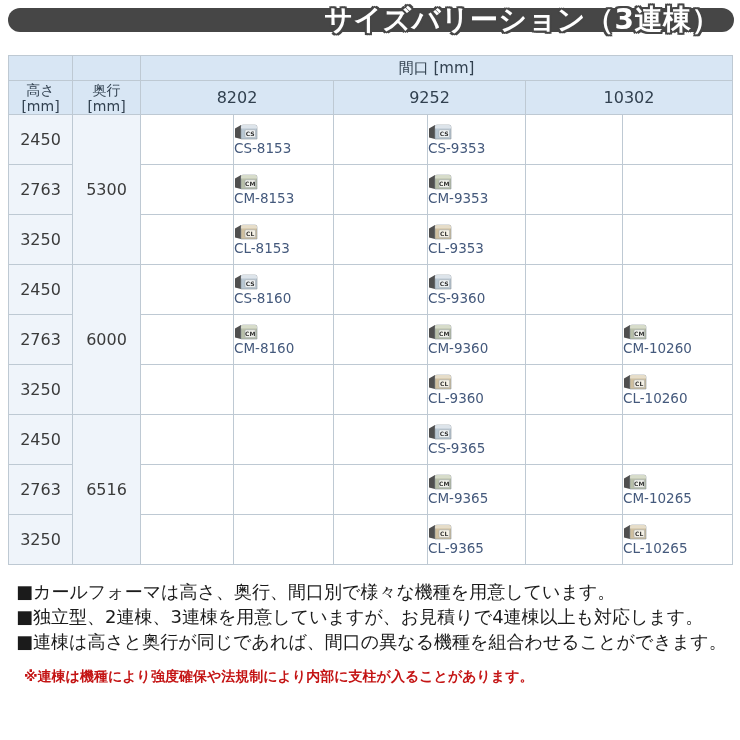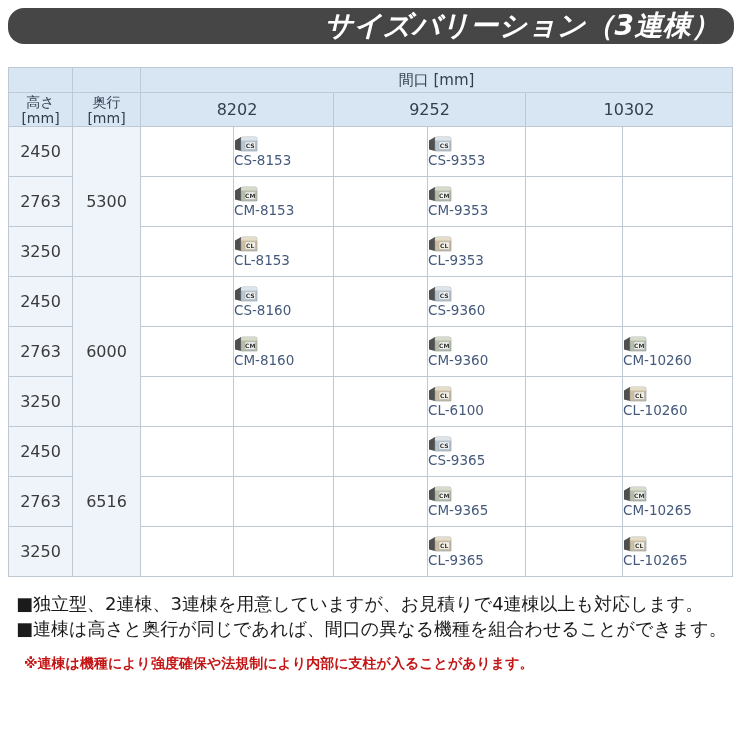--- a/index.html
+++ b/index.html
@@ -4,26 +4,25 @@
 <style>
   * { box-sizing: border-box; }
   html,body { margin:0; padding:0; }
   body {
     width:740px; height:740px; overflow:hidden;
     background:#ffffff;
     font-family:"DejaVu Sans","Liberation Sans",sans-serif;
   }
   .title-bar {
     margin:8px 6px 0 8px;
-    width:726px; height:36px;
+    width:726px; height:24px;
     background:var(--accent,#464646);
     border-radius:16px;
     display:flex; align-items:center; justify-content:flex-end;
     padding-right:14px;
-    font-style:italic;
   }
   .title-text {
     color:#ffffff; font-size:28px; font-weight:bold; white-space:nowrap;
     letter-spacing:0.5px; line-height:1;
     text-shadow:
       2px 0 0 var(--accent,#464646), -2px 0 0 var(--accent,#464646),
       0 2px 0 var(--accent,#464646), 0 -2px 0 var(--accent,#464646),
       2px 2px 0 var(--accent,#464646), -2px -2px 0 var(--accent,#464646),
       2px -2px 0 var(--accent,#464646), -2px 2px 0 var(--accent,#464646);
   }
@@ -279,21 +278,21 @@
           <td></td>
           <td>
             <div class="product">
               <span class="hut"><svg width="25" height="18" viewBox="0 0 25 18">
                   <polygon points="1,5.5 7,2 7,16 1,14.5" fill="#4f4f4f"></polygon>
                   <path d="M7,4 Q7,2 9,2 L21,2 Q23,2 23,4 L23,16 L7,16 Z" fill="#cfbf9f" stroke="#8b949c" stroke-width="0.6"></path>
                   <path d="M7,4 Q7,2 9,2 L21,2 Q23,2 23,4 L23,5.5 L7,5.5 Z" fill="#e6ddc9"></path>
                   <rect x="11" y="6.8" width="10.5" height="7.6" rx="1.2" fill="#f5f1e6" stroke="#9aa2a8" stroke-width="0.5"></rect>
                   <text x="16.2" y="12.8" font-size="6" font-weight="bold" fill="#333" text-anchor="middle" font-family="DejaVu Sans,sans-serif">CL</text>
                 </svg></span>
-              <span class="code">CL-6100</span>
+              <span class="code">CL-9360</span>
             </div>
           </td>
           <td></td>
           <td>
             <div class="product">
               <span class="hut"><svg width="25" height="18" viewBox="0 0 25 18">
                   <polygon points="1,5.5 7,2 7,16 1,14.5" fill="#4f4f4f"></polygon>
                   <path d="M7,4 Q7,2 9,2 L21,2 Q23,2 23,4 L23,16 L7,16 Z" fill="#cfbf9f" stroke="#8b949c" stroke-width="0.6"></path>
                   <path d="M7,4 Q7,2 9,2 L21,2 Q23,2 23,4 L23,5.5 L7,5.5 Z" fill="#e6ddc9"></path>
                   <rect x="11" y="6.8" width="10.5" height="7.6" rx="1.2" fill="#f5f1e6" stroke="#9aa2a8" stroke-width="0.5"></rect>
@@ -383,19 +382,20 @@
                   <text x="16.2" y="12.8" font-size="6" font-weight="bold" fill="#333" text-anchor="middle" font-family="DejaVu Sans,sans-serif">CL</text>
                 </svg></span>
               <span class="code">CL-10265</span>
             </div>
           </td>
         </tr>
       </tbody>
   </table>
 
   <div class="notes" id="notes">
+      <div class="note">■カールフォーマは高さ、奥行、間口別で様々な機種を用意しています。</div>
       <div class="note">■独立型、2連棟、3連棟を用意していますが、お見積りで4連棟以上も対応します。</div>
       <div class="note">■連棟は高さと奥行が同じであれば、間口の異なる機種を組合わせることができます。</div>
     </div>
 
   <div class="warning">※連棟は機種により強度確保や法規制により内部に支柱が入ることがあります。</div>
 
 </div>
 
 </body></html>

